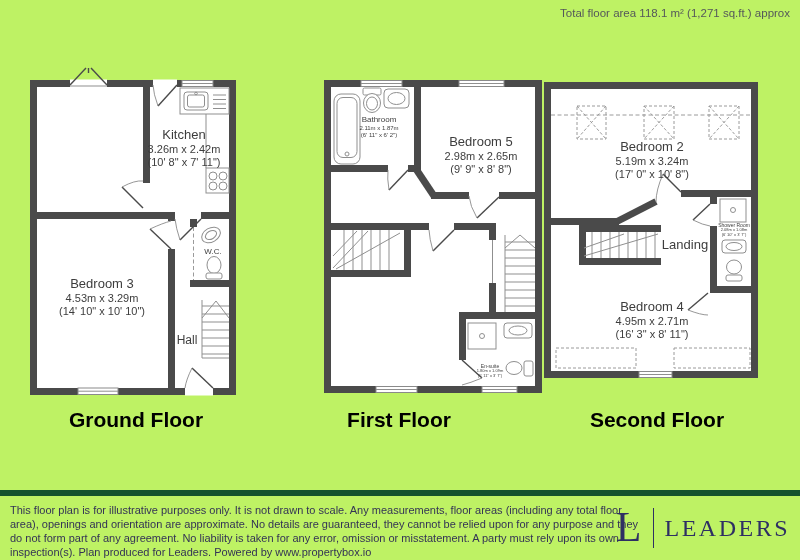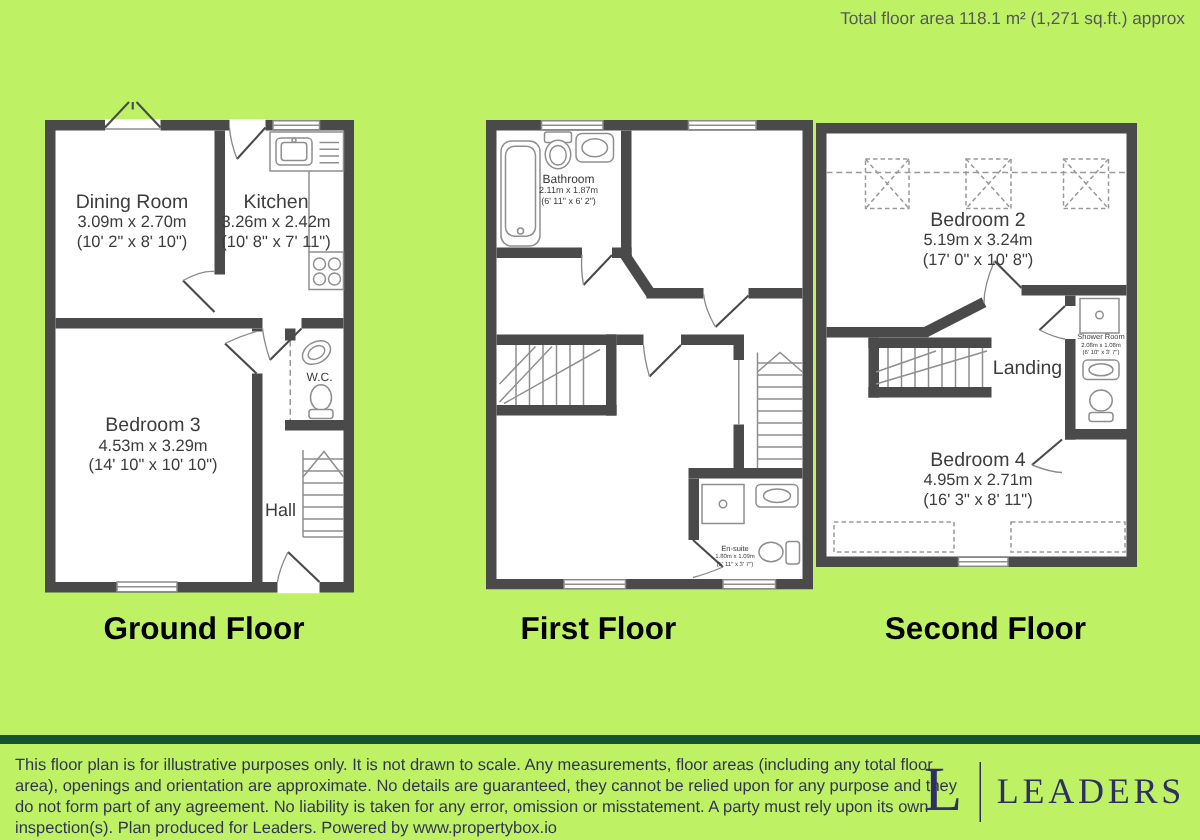--- a/index.html
+++ b/index.html
@@ -129,25 +129,20 @@
 
       <g>
         <line class="door" x1="171" y1="139" x2="150" y2="160"></line>
         <path class="arc" d="M150,160 Q146,148 145,139"></path>
         <line class="door" x1="141" y1="169" x2="120" y2="149"></line>
         <path class="arc" d="M120,149 Q133,143 141,141"></path>
         <line class="door" x1="113" y1="128" x2="92" y2="107"></line>
         <path class="arc" d="M92,107 Q105,100 113,101"></path>
       </g>
     </svg>
-    <div class="room-label" style="left:58px;top:84px;">
-      <div class="room-name">Dining Room</div>
-      <div class="room-dims">3.09m x 2.70m</div>
-      <div class="room-dims">(10' 2" x 8' 10")</div>
-    </div>
     <div class="room-label" style="left:154px;top:84px;">
       <div class="room-name">Kitchen</div>
       <div class="room-dims">3.26m x 2.42m</div>
       <div class="room-dims">(10' 8" x 7' 11")</div>
     </div>
     <div class="room-label" style="left:72px;top:233px;">
       <div class="room-name">Bedroom 3</div>
       <div class="room-dims">4.53m x 3.29m</div>
       <div class="room-dims">(14' 10" x 10' 10")</div>
     </div>
@@ -244,20 +239,25 @@
       <g>
         <rect class="fx" x="60" y="9" width="25" height="19" rx="4"></rect>
         <ellipse class="ln" cx="72.5" cy="18.5" rx="8.5" ry="6"></ellipse>
       </g>
     </svg>
     <div class="room-label sm" style="left:55px;top:47px;">
       <div class="room-name">Bathroom</div>
       <div class="room-dims">2.11m x 1.87m</div>
       <div class="room-dims">(6' 11" x 6' 2")</div>
     </div>
+    <div class="room-label" style="left:157px;top:75px;">
+      <div class="room-name">Bedroom 5</div>
+      <div class="room-dims">2.98m x 2.65m</div>
+      <div class="room-dims">(9' 9" x 8' 8")</div>
+    </div>
     <div class="room-label xs" style="left:166px;top:291px;">
       <div class="room-name">En-suite</div>
       <div class="room-dims">1.80m x 1.09m</div>
       <div class="room-dims">(5' 11" x 3' 7")</div>
     </div>
   </div>
 
   <div class="plan" style="left:544px;top:82px;width:216px;height:298px;">
     <svg width="216" height="298" viewBox="0 0 216 298">
       <rect class="w" x="0" y="0" width="214" height="296"></rect>

